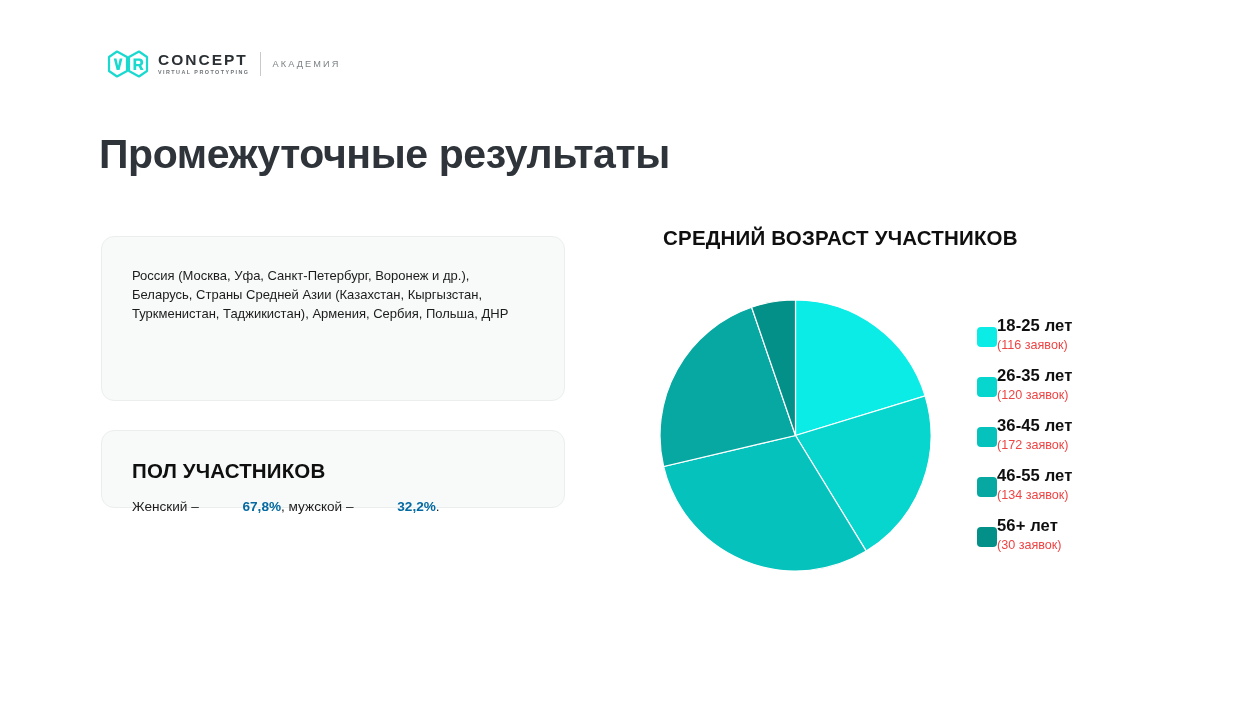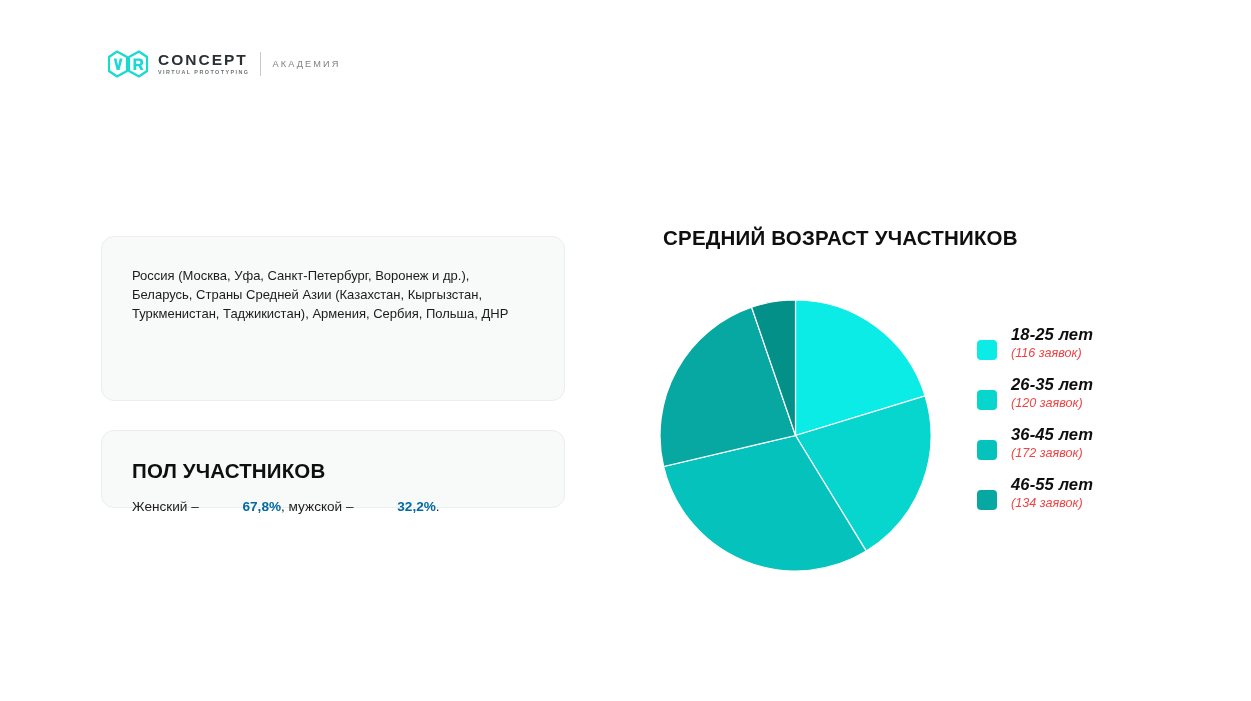--- a/index.html
+++ b/index.html
@@ -156,24 +156,22 @@
 
   
   .legend {
     position: absolute;
     left: 977px;
     top: 310px;
     width: 210px;
   }
   .legend-item {
     display: flex;
-    align-items: flex-end;
-    gap: 14px;
+    align-items: center;
     height: 50px;
-    font-style: italic;
   }
   .legend-swatch {
     width: 20px;
     height: 20px;
     border-radius: 4px;
     flex: 0 0 auto;
     margin-top: 3px;
   }
   .legend-text { line-height: 1; }
   .legend-label {
@@ -209,20 +207,21 @@
     <div class="logo-words">
       <div class="logo-concept">
         <span class="logo-concept-main">CONCEPT</span>
         <span class="logo-concept-sub">VIRTUAL PROTOTYPING</span>
       </div>
       <span class="logo-divider"></span>
       <span class="logo-akademia">АКАДЕМИЯ</span>
     </div>
   </div>
 
+  <h1 class="page-title">Промежуточные результаты</h1>
 
   <section class="card card-geo">
     <p class="card-body">Россия (Москва, Уфа, Санкт-Петербург, Воронеж и др.), Беларусь, Страны Средней Азии (Казахстан, Кыргызстан, Туркменистан, Таджикистан), Армения, Сербия, Польша, ДНР</p>
   </section>
 
   <section class="card card-gender">
     <h2 class="card-heading">ПОЛ УЧАСТНИКОВ</h2>
     <p class="card-body"><span>Женский – </span><span class="accent">67,8%</span><span>, мужской – </span><span class="accent">32,2%</span><span>.</span></p>
   </section>
 
@@ -262,15 +261,22 @@
           <span class="legend-count">(172 заявок)</span>
         </span>
       </div>
       <div class="legend-item">
         <span class="legend-swatch" style="background: rgb(7, 168, 162);"></span>
         <span class="legend-text">
           <span class="legend-label">46-55 лет</span>
           <span class="legend-count">(134 заявок)</span>
         </span>
       </div>
+      <div class="legend-item">
+        <span class="legend-swatch" style="background: rgb(2, 144, 137);"></span>
+        <span class="legend-text">
+          <span class="legend-label">56+ лет</span>
+          <span class="legend-count">(30 заявок)</span>
+        </span>
+      </div>
     </div>
 
 </div>
 
 </body></html>

